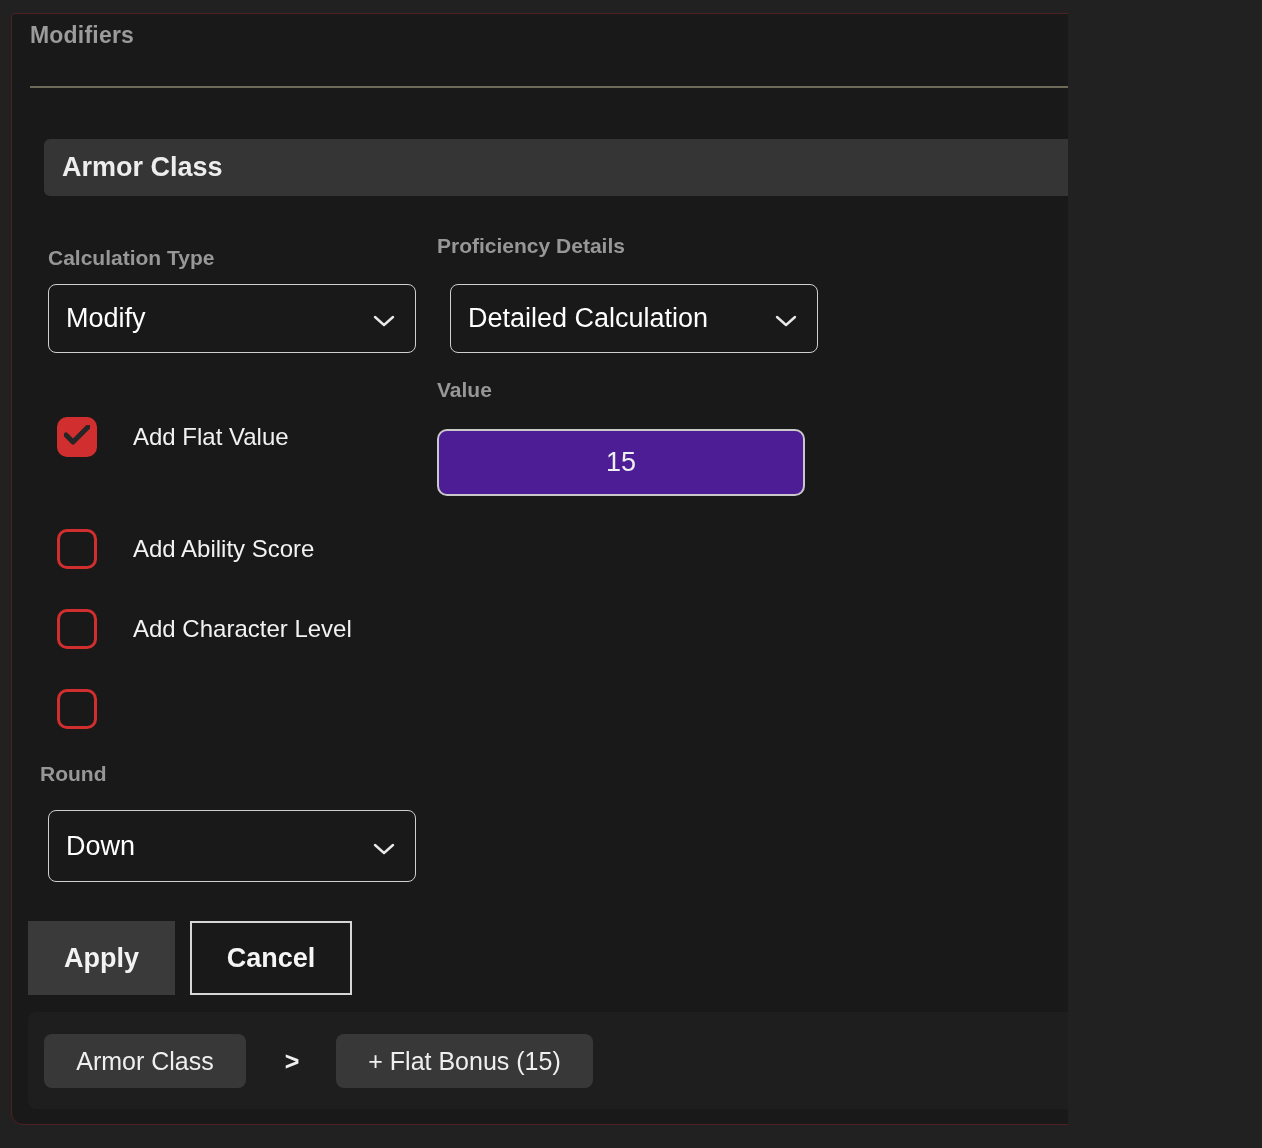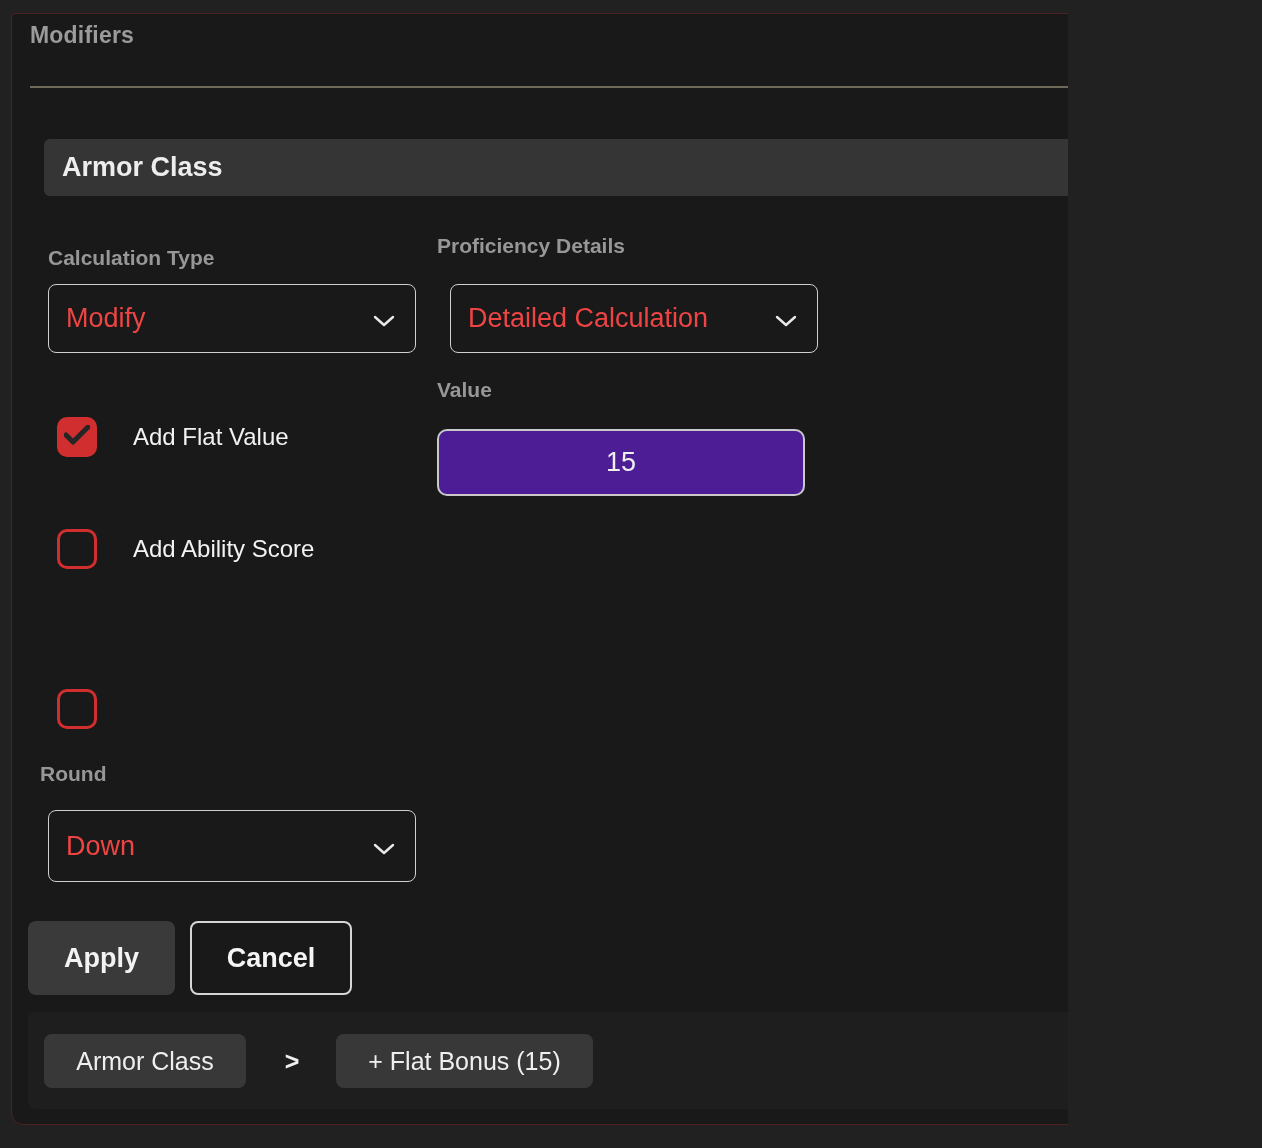--- a/index.html
+++ b/index.html
@@ -32,21 +32,21 @@
 
   .field-label { position:absolute; font-size:21px; font-weight:700; color:#979797; }
   .lbl-calc-type    { left:48px;  top:246px; }
   .lbl-calc-details { left:437px; top:234px; }
   .lbl-value        { left:437px; top:378px; }
   .lbl-round        { left:40px;  top:762px; }
 
   .select {
     position:absolute; display:flex; align-items:center; justify-content:space-between;
     border:1px solid #cfcfcf; border-radius:8px; background:transparent;
-    color:#ef4444; font-size:27px; padding:0 20px 0 17px; cursor:pointer;
+    color:#ffffff; font-size:27px; padding:0 20px 0 17px; cursor:pointer;
   }
   .sel-calc-type    { left:48px;  top:284px; width:368px; height:69px; }
   .sel-calc-details { left:444px; top:284px; width:368px; height:69px;margin-left:6px; }
   .sel-round        { left:48px;  top:810px; width:368px; height:72px; }
 
   .value-input {
     position:absolute; left:437px; top:429px; width:368px; height:67px;
     background:#4c1d95; border:2px solid #c9c9c9; border-radius:10px;
     color:#efefef; font-size:27px; text-align:center; outline:none;
     font-family:"Liberation Sans", sans-serif;
@@ -61,21 +61,21 @@
     width:40px; height:40px; border-radius:10px; flex:0 0 40px;
     border:3px solid #d12f2f; background:transparent; cursor:pointer;
     display:flex; align-items:center; justify-content:center;
   }
   .cb-box.checked { background:#d12f2f; border-color:#d12f2f; }
   .cb-box:not(.checked) svg { display:none; }
   .cb-label { font-size:24px; color:#f2f2f2; }
 
   .btn {
     position:absolute; display:flex; align-items:center; justify-content:center;
-    border-radius:8px; font-size:27px; cursor:pointer;
+    border-radius:0; font-size:27px; cursor:pointer;
   }
   .btn-apply  { left:28px;  top:921px; width:147px; height:74px; background:#3a3a3a; color:#f3f3f3; font-weight:600; }
   .btn-cancel { left:190px; top:921px; width:162px; height:74px; background:transparent; border:2px solid #d6d6d6; color:#f5f5f5; font-weight:700; }
 
   .row-container {
     position:absolute; left:28px; top:1012px; width:1128px; height:97px;
     background:#1e1e1e; border-radius:8px;
   }
   .chip {
     position:absolute; top:1034px; height:54px; background:#383838; border-radius:8px;
@@ -155,20 +155,28 @@
 
   <div class="cb-row cb-row-1">
     <span class="cb-box">
       <span>
         
       </span>
     </span>
     <span class="cb-label">Add Ability Score</span>
   </div>
 
+  <div class="cb-row cb-row-2">
+    <span class="cb-box">
+      <span>
+        
+      </span>
+    </span>
+    <span class="cb-label">Add Character Level</span>
+  </div>
 
   <div class="cb-row cb-row-3">
     <span class="cb-box">
       <span>
         
       </span>
     </span>
   </div>
 
   <div class="field-label lbl-round">Round</div>

